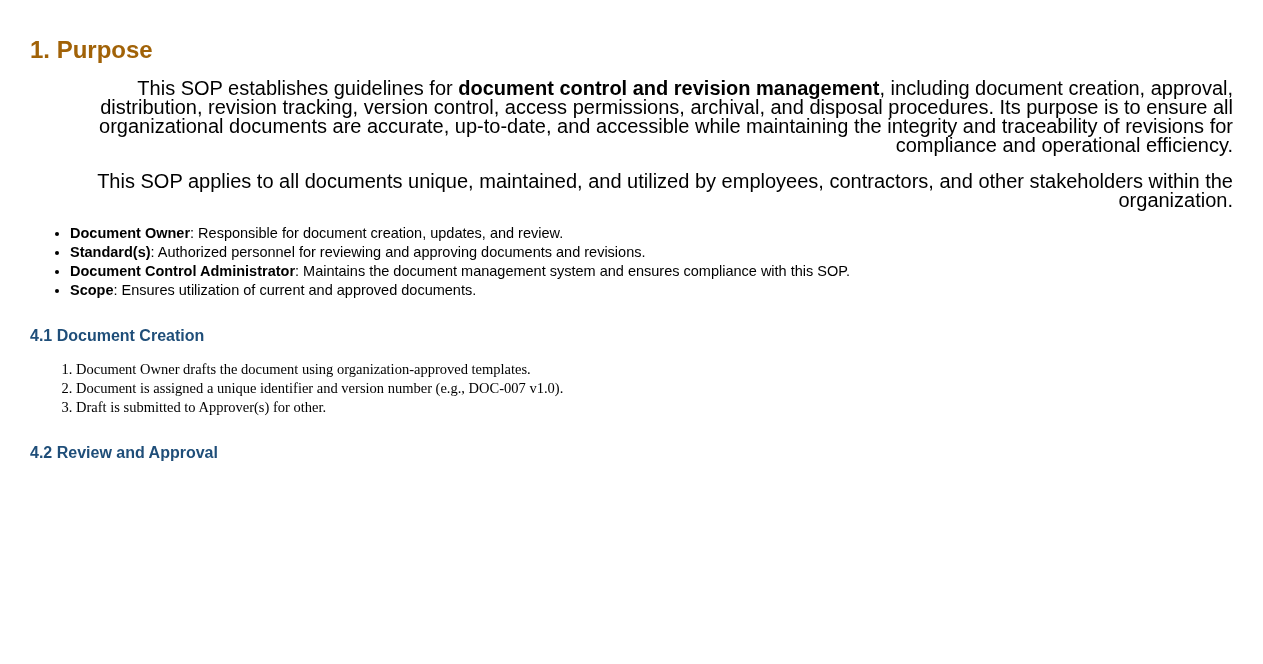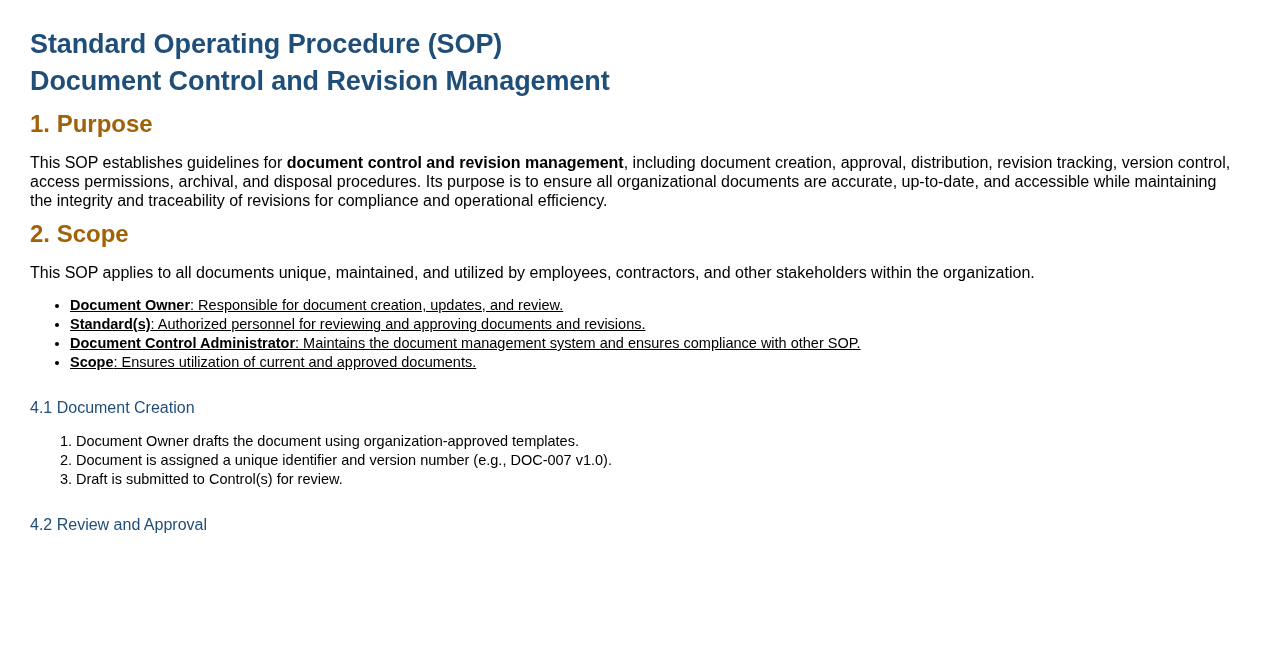--- a/index.html
+++ b/index.html
@@ -32,80 +32,75 @@
   h2.section {
     font-size: 24px;
     line-height: 24px;
     font-weight: bold;
     color: #a16207;
     margin: 12px 0 0 0;
   }
   h3.subsection {
     font-size: 16px;
     line-height: 20px;
-    font-weight: normal;
+    font-weight: bold;
     color: #1F4E79;
     margin: 26px 0 0 0;
   }
   p.body-text {
-    font-size: 16px;
+    font-size: 20px;
     line-height: 19px;
     margin: 17px 0 0 0;
     color: #000;
-    text-align: left;
+    text-align: right;
   }
   ul.bullets {
     margin: 14px 0 0 0;
     padding-left: 40px;
     list-style-type: disc;
-    text-decoration: underline;
   }
   ul.bullets li {
     font-size: 14.5px;
     line-height: 19px;
     margin: 0;
   }
   ol.steps {
     margin: 14px 0 0 0;
     padding-left: 46px;
     list-style-type: decimal;
   }
   ol.steps li {
     font-size: 14.5px;
     line-height: 19px;
     margin: 0;
+    font-family: Liberation Serif, serif;
   }
   .b { font-weight: bold; }
 </style>
 </head>
 <body>
 
 <div class="page">
 
-  <h1 class="doc-title">
-    <span class="line">Standard Operating Procedure (SOP)</span>
-    <span class="line">Document Control and Revision Management</span>
-  </h1>
 
   <h2 class="section">1. Purpose</h2>
   <p class="body-text"><span>This SOP establishes guidelines for </span><span class="b">document control and revision management</span><span>, including document creation, approval, distribution, revision tracking, version control, access permissions, archival, and disposal procedures. Its purpose is to ensure all organizational documents are accurate, up-to-date, and accessible while maintaining the integrity and traceability of revisions for compliance and operational efficiency.</span></p>
 
-  <h2 class="section">2. Scope</h2>
   <p class="body-text">This SOP applies to all documents unique, maintained, and utilized by employees, contractors, and other stakeholders within the organization.</p>
 
   <ul class="bullets">
     <li><span class="b">Document Owner</span><span>: Responsible for document creation, updates, and review.</span></li>
     <li><span class="b">Standard(s)</span><span>: Authorized personnel for reviewing and approving documents and revisions.</span></li>
-    <li><span class="b">Document Control Administrator</span><span>: Maintains the document management system and ensures compliance with other SOP.</span></li>
+    <li><span class="b">Document Control Administrator</span><span>: Maintains the document management system and ensures compliance with this SOP.</span></li>
     <li><span class="b">Scope</span><span>: Ensures utilization of current and approved documents.</span></li>
   </ul>
 
 
   <h3 class="subsection">4.1 Document Creation</h3>
   <ol class="steps">
     <li>Document Owner drafts the document using organization-approved templates.</li>
     <li>Document is assigned a unique identifier and version number (e.g., DOC-007 v1.0).</li>
-    <li>Draft is submitted to Control(s) for review.</li>
+    <li>Draft is submitted to Approver(s) for other.</li>
   </ol>
 
   <h3 class="subsection">4.2 Review and Approval</h3>
 
 </div>
 
 </body></html>

